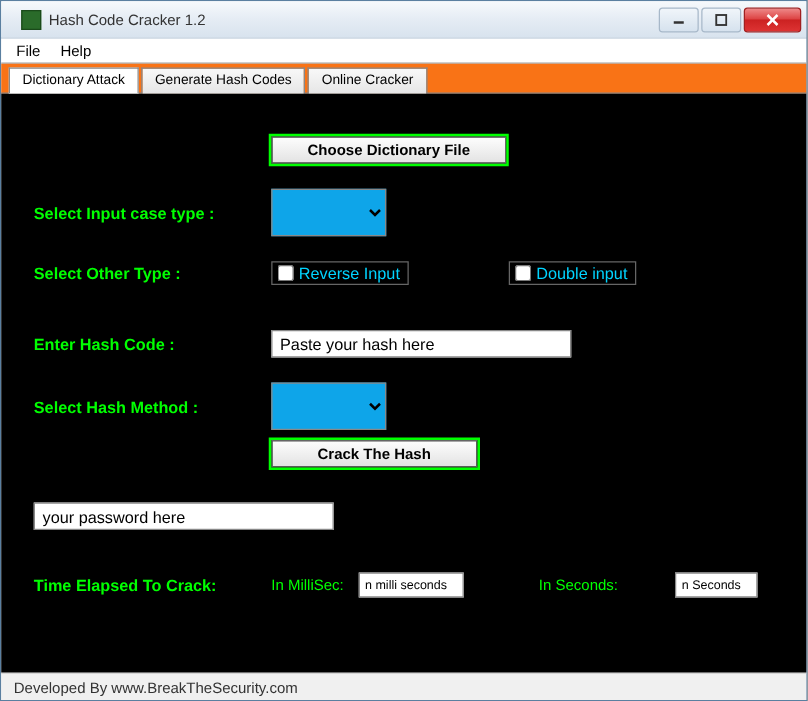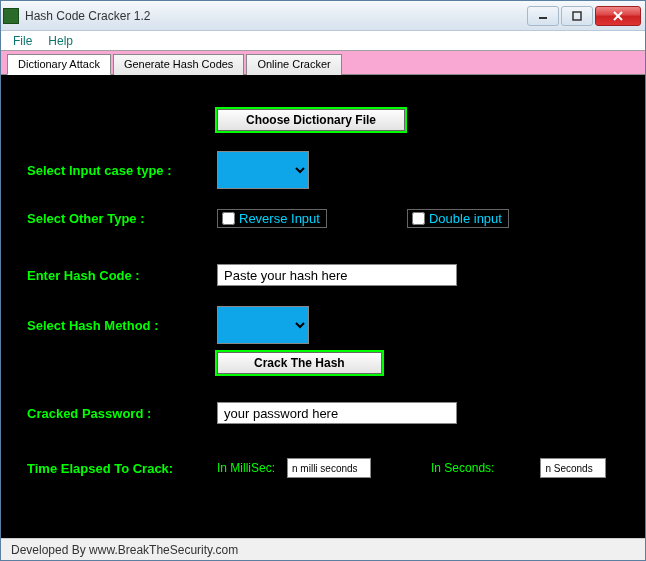--- a/index.html
+++ b/index.html
@@ -18,21 +18,21 @@
   background: #fff;
   display: flex;
   flex-direction: column;
 }
 .titlebar {
   height: 30px;
   background: linear-gradient(to bottom, #f6f9fc 0%, #e5ecf4 50%, #d8e3ee 100%);
   border-bottom: 1px solid #b8c8d8;
   display: flex;
   align-items: center;
-  padding: 0 4px 0 2px;
+  padding: 0 4px 0 16px;
 }
 .titlebar .app-icon {
   width: 16px; height: 16px;
   background: #2a6b2a;
   border: 1px solid #1a4a1a;
   margin-right: 6px;
   display: inline-block;
 }
 .titlebar .title {
   flex: 1;
@@ -58,29 +58,29 @@
 .menubar {
   height: 20px;
   background: #fff;
   border-bottom: 1px solid #a0a0a0;
   display: flex;
   align-items: center;
   padding: 0 4px;
 }
 .menu-item {
   padding: 2px 8px;
-  color: #0f766e;
+  color: #000000;
   cursor: pointer;
 }
 .tabs-row {
   height: 24px;
   display: flex;
   align-items: flex-end;
   border-bottom: 1px solid #888;
-  background: #f9a8d4;
+  background: #f97316;
   padding-left: 6px;
   gap: 2px;
 }
 .tab {
   border: 1px solid #888;
   border-bottom: none;
   background: linear-gradient(to bottom,#f8f8f8,#e6e6e6);
   padding: 3px 10px;
   font-size: 11px;
   height: 21px;
@@ -252,21 +252,20 @@
       <select class="select-box">
         <option>MD5</option>
       </select>
     </div>
 
     <div class="row" style="margin-left:190px; margin-bottom:28px;">
       <button class="btn" style="padding:3px 36px;">Crack The Hash</button>
     </div>
 
     <div class="row" style="margin-bottom:34px;">
-      <div class="green-label">Cracked Password :</div>
       <input class="text-input" style="width: 240px;" value="your password here">
     </div>
 
     <div class="row" style="margin-bottom:0;">
       <div class="green-label">Time Elapsed To Crack:</div>
       <span class="sub-green" style="margin-right:12px;">In MilliSec:</span>
       <input class="small-input" value="n milli seconds" style="">
       <span class="sub-green" style="margin-left:60px; margin-right:46px;">In Seconds:</span>
       <input class="small-input" style="width: 66px;" value="n Seconds">
     </div>

